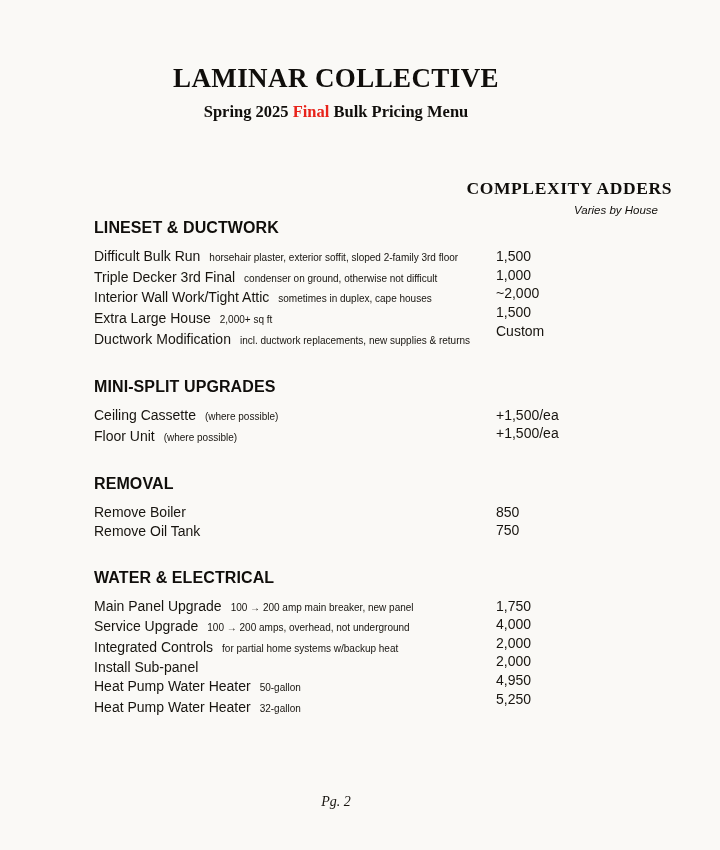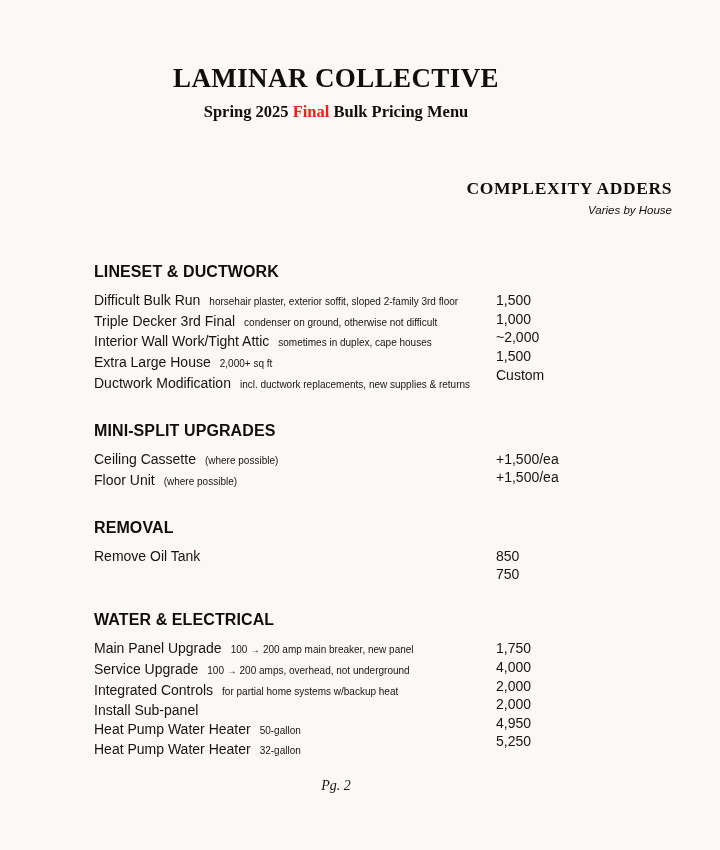--- a/index.html
+++ b/index.html
@@ -63,28 +63,27 @@
     letter-spacing: 0.6px;
     color: #100e0b;
     margin: 0;
     line-height: 1.2;
   }
   .menu-heading-sub {
     font-family: "Liberation Sans", sans-serif;
     font-style: italic;
     font-size: 11.5px;
     color: #100e0b;
-    margin: 5px 0 0 0;
+    margin: 5px 14px 0 0;
     line-height: 1.2;
     padding-left: 16px;
   }
 
   
   .sections {
-    margin-top: 44px;
     padding: 0 56px 0 94px;
   }
   .section {
     margin-bottom: 0;
   }
   .section + .section {
     margin-top: 27px;
   }
   .section-title {
     font-family: "Liberation Sans", sans-serif;
@@ -133,21 +132,21 @@
   
   .rows.tight .row-price {
     line-height: 18.0px;
   }
 
   
   .footer {
     position: absolute;
     left: 0;
     right: 0;
-    top: 776px;
+    top: 792px;
     text-align: center;
   }
   .footer-text {
     font-family: "Liberation Serif", serif;
     font-style: italic;
     font-size: 14px;
     color: #17140f;
   }
 </style>
 </head>
@@ -195,20 +194,21 @@
           <div class="rows-prices">
             <div class="row-price">+1,500/ea</div>
             <div class="row-price">+1,500/ea</div>
           </div>
         </div>
       </div>
       <div class="section">
         <div class="section-title">REMOVAL</div>
         <div class="rows tight">
           <div class="rows-labels">
+            <div class="row-label"><span>Remove Boiler</span></div>
             <div class="row-label"><span>Remove Oil Tank</span></div>
           </div>
           <div class="rows-prices">
             <div class="row-price">850</div>
             <div class="row-price">750</div>
           </div>
         </div>
       </div>
       <div class="section">
         <div class="section-title">WATER &amp; ELECTRICAL</div>

